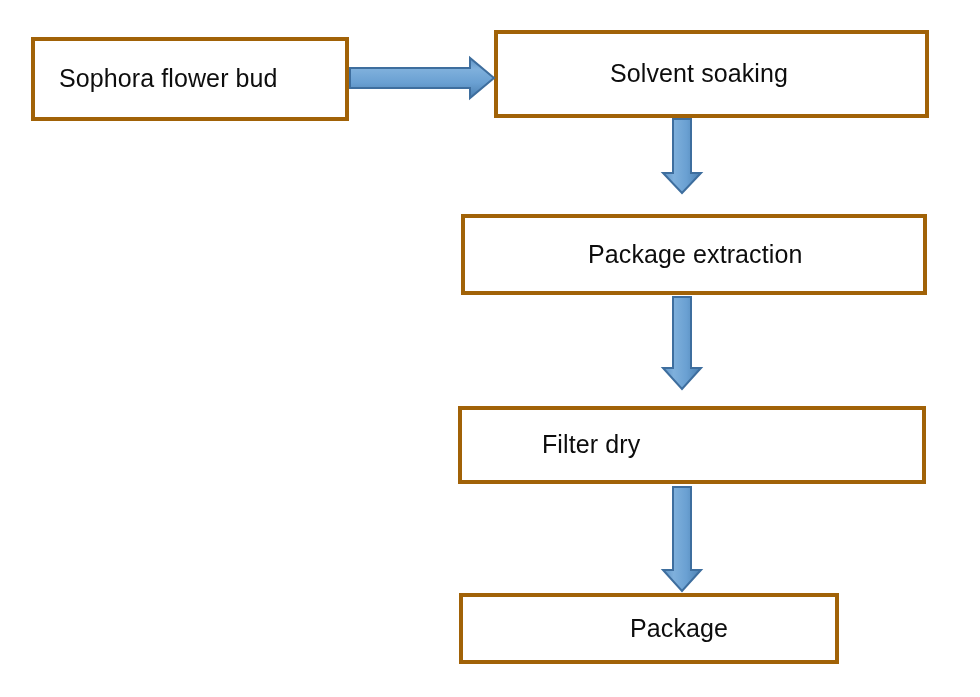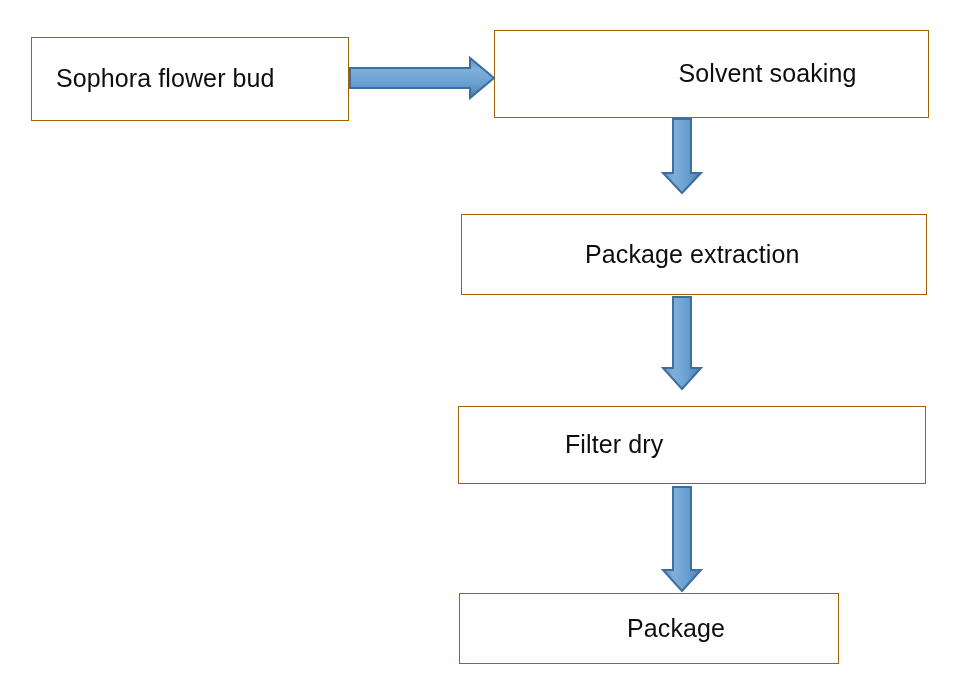--- a/index.html
+++ b/index.html
@@ -15,21 +15,21 @@
     position: relative;
     width: 980px;
     height: 697px;
     background: #ffffff;
     overflow: hidden;
   }
   .flow-box {
     position: absolute;
     box-sizing: border-box;
     background: #ffffff;
-    border: 1px solid #a16207;
+    border: 4px solid #a16207;
     display: flex;
     align-items: center;
     justify-content: center;
   }
   .flow-box .box-label {
     font-family: "Liberation Sans", sans-serif;
     font-size: 25px;
     line-height: 1.1;
     color: #0d0d0d;
     letter-spacing: 0.1px;
@@ -42,38 +42,38 @@
     width: 318px;
     height: 84px;
     justify-content: flex-start;
     padding-left: 24px;
   }
   #box-solvent {
     left: 494px;
     top: 30px;
     width: 435px;
     height: 88px;
-    justify-content: center;
+    justify-content: flex-start;
     padding-left: 112px;
   }
   #box-reflux {
     left: 461px;
     top: 214px;
     width: 466px;
     height: 81px;
     justify-content: flex-start;
     padding-left: 123px;
   }
   #box-filter {
     left: 458px;
     top: 406px;
     width: 468px;
     height: 78px;
     justify-content: flex-start;
-    padding-left: 106px;
+    padding-left: 80px;
   }
   #box-package {
     left: 459px;
     top: 593px;
     width: 380px;
     height: 71px;
     justify-content: flex-start;
     padding-left: 167px;
   }
 

